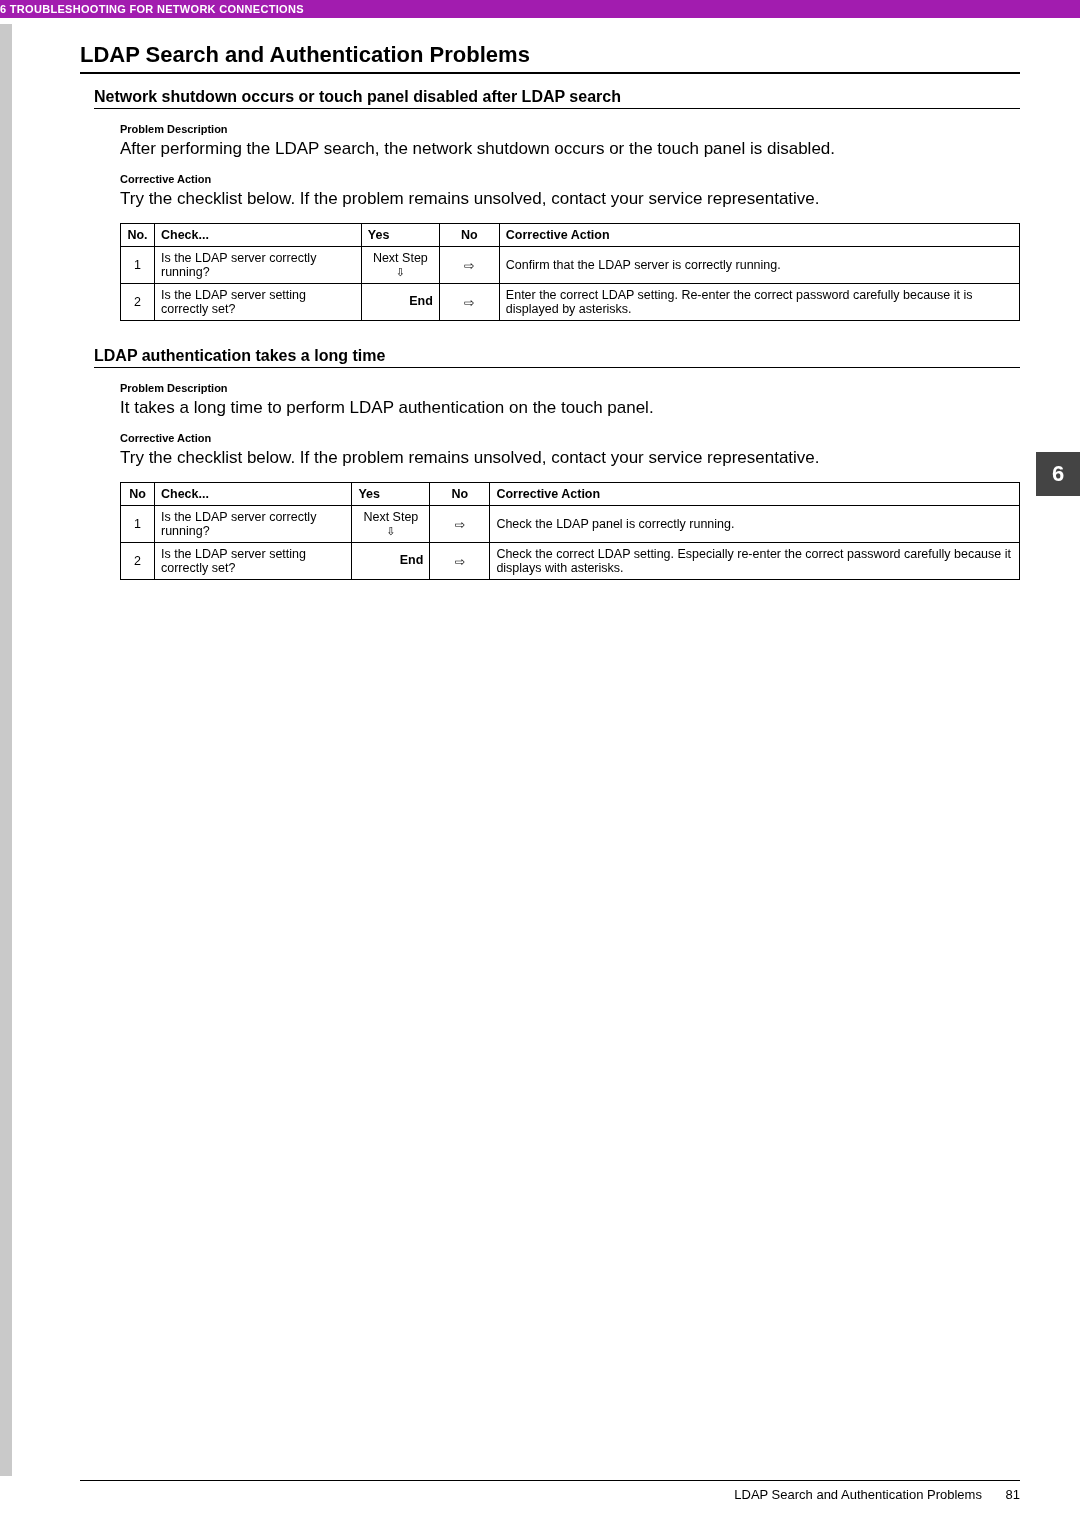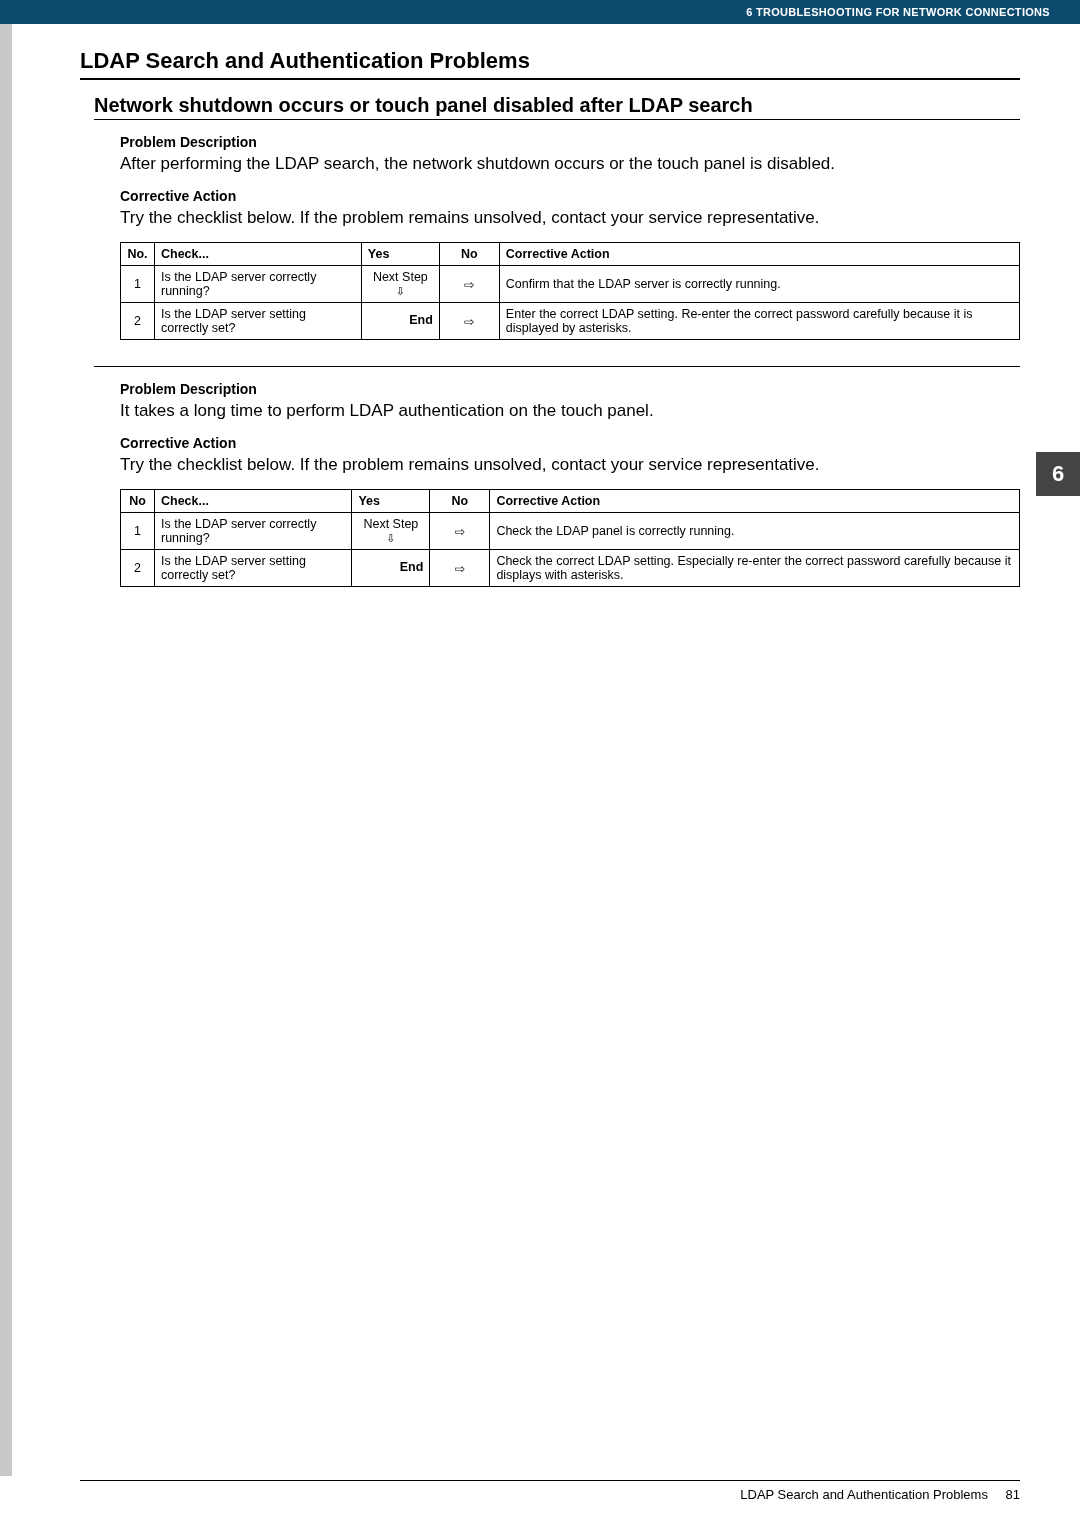--- a/index.html
+++ b/index.html
@@ -8,29 +8,29 @@
     padding: 0;
     background: #fff;
     font-family: Arial, Helvetica, sans-serif;
     font-size: 13px;
     color: #000;
     width: 1080px;
     height: 1528px;
     position: relative;
   }
   .header-bar {
-    background: #0c4a6e;
-    height: 24px;
+    background: #a21caf;
+    height: 18px;
     width: 100%;
     color: #fff;
     font-size: 11px;
     font-weight: bold;
     display: flex;
     align-items: center;
-    justify-content: flex-end;
+    justify-content: flex-start;
     padding-right: 30px;
     letter-spacing: 0.3px;
   }
   .side-stripe {
     position: absolute;
     left: 0;
     top: 24px;
     width: 12px;
     bottom: 52px;
     background: #c9c9c9;
@@ -42,35 +42,35 @@
     font-size: 22px;
     font-weight: bold;
     margin: 0 0 4px 0;
   }
   .h1-rule {
     border: none;
     border-top: 2px solid #000;
     margin: 2px 0 14px 0;
   }
   h2 {
-    font-size: 20px;
+    font-size: 16px;
     font-weight: bold;
     margin: 0 0 2px 0;
     padding-left: 14px;
   }
   .h2-rule {
     border: none;
     border-top: 1px solid #000;
     margin: 0 0 14px 14px;
   }
   .sub {
     padding-left: 40px;
   }
   .sub h3 {
-    font-size: 14px;
+    font-size: 11px;
     font-weight: bold;
     margin: 0 0 4px 0;
   }
   .sub p {
     margin: 0 0 14px 0;
     font-size: 17px;
   }
   table.chk {
     border-collapse: collapse;
     width: 100%;
@@ -113,21 +113,21 @@
   .footer {
     position: absolute;
     bottom: 26px;
     right: 60px;
     left: 80px;
     border-top: 1px solid #000;
     padding-top: 6px;
     text-align: right;
     font-size: 13px;
   }
-  .footer .pnum { margin-left: 14px; }
+  .footer .pnum { margin-left: 20px; }
 </style>
 </head>
 <body>
 
 <div class="header-bar">
   <span>6 TROUBLESHOOTING FOR NETWORK CONNECTIONS</span>
 </div>
 <div class="side-stripe"></div>
 
 <div class="content">
@@ -172,20 +172,21 @@
             <span class="step end-bold">End</span>
           </div>
         </td>
         <td class="noo">⇨</td>
         <td>Enter the correct LDAP setting. Re-enter the correct password carefully because it is displayed by asterisks.</td>
       </tr>
     </tbody>
       </table>
   </div>
 
+  <h2>LDAP authentication takes a long time</h2>
   <hr class="h2-rule">
   <div class="sub">
     <h3>Problem Description</h3>
     <p>It takes a long time to perform LDAP authentication on the touch panel.</p>
     <h3>Corrective Action</h3>
     <p>Try the checklist below. If the problem remains unsolved, contact your service representative.</p>
 
     <table class="chk">
       <tbody>
           <tr>

